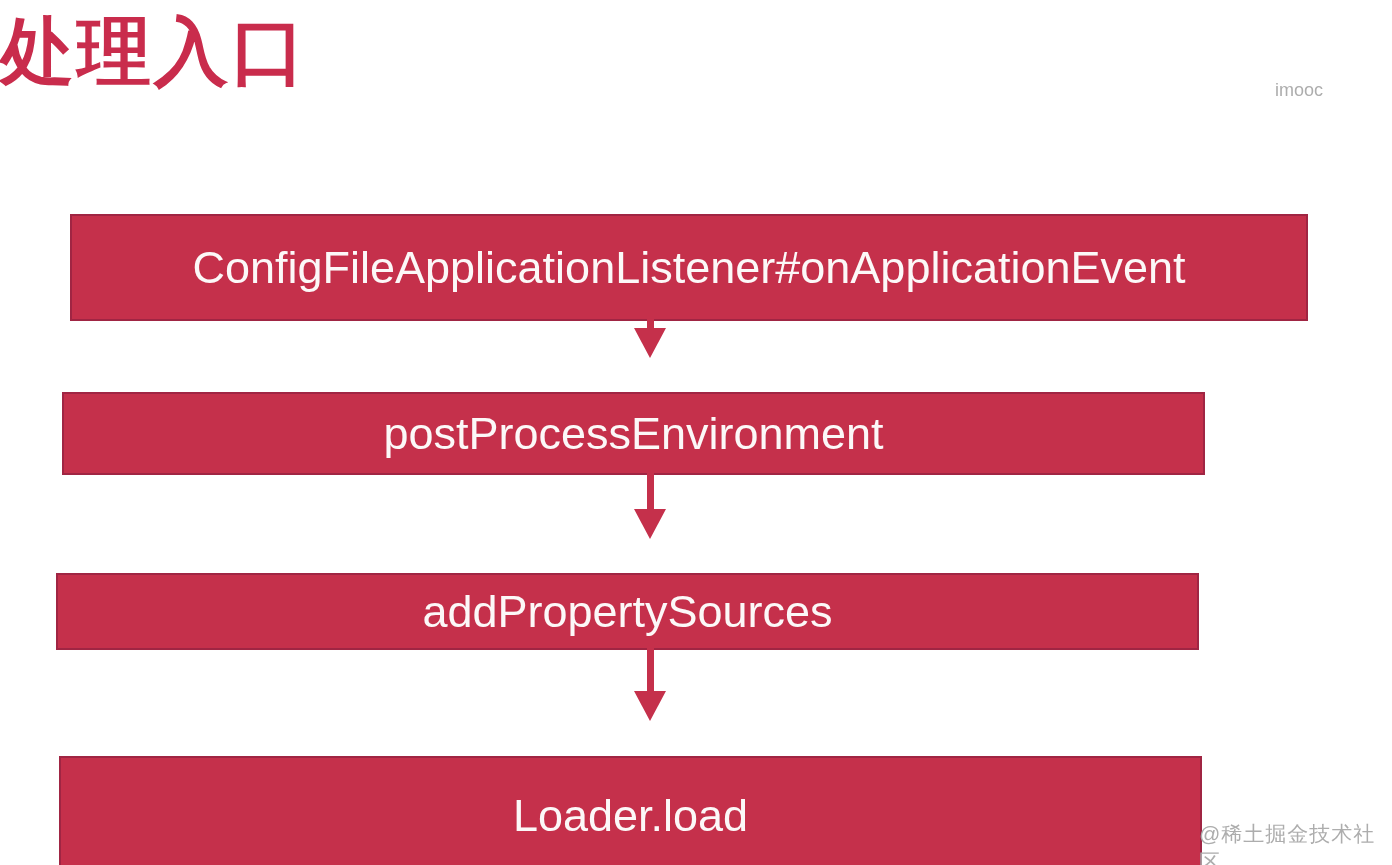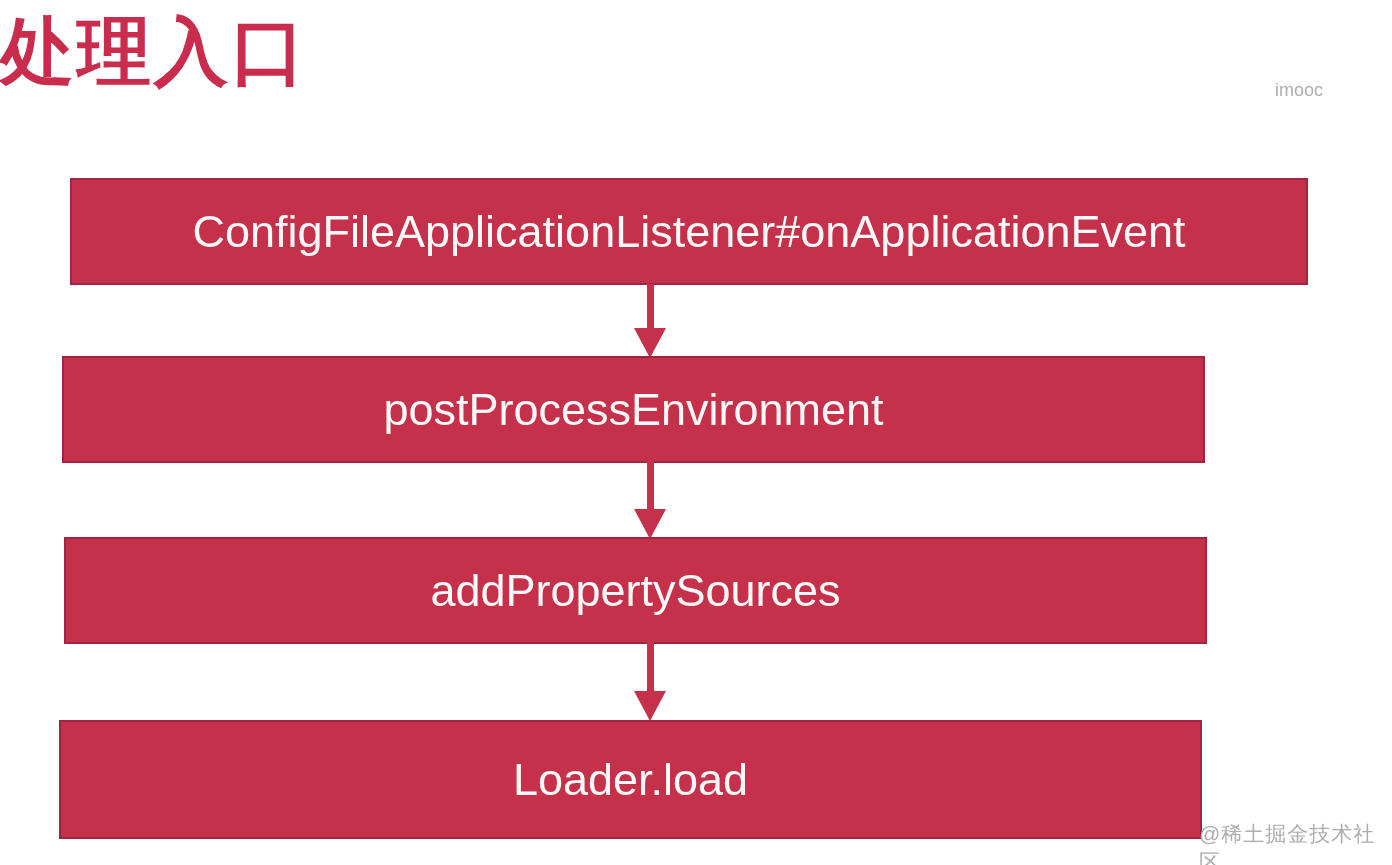--- a/index.html
+++ b/index.html
@@ -44,24 +44,25 @@
   .node {
     position: absolute;
     background: var(--node-bg);
     border: 2px solid var(--node-border);
     display: flex;
     align-items: center;
     justify-content: center;
     color: var(--node-text);
     font-size: 45px;
     white-space: nowrap;
+    margin-top: 36px;
   }
   .node-1 { left: 70px; top: 178px; width: 1238px; height: 107px; }
-  .node-2 { left: 62px; top: 356px; width: 1143px; height: 107px; }
-  .node-3 { left: 64px; top: 537px; width: 1143px; height: 107px; }
+  .node-2 { left: 62px; top: 356px; width: 1143px; height: 83px; }
+  .node-3 { left: 56px; top: 537px; width: 1143px; height: 77px; }
   .node-4 { left: 59px; top: 720px; width: 1143px; height: 119px; }
   .arrow {
     position: absolute;
     width: 32px;
     display: flex;
     flex-direction: column;
     align-items: center;
   }
   .arrow-line {
     width: 7px;

